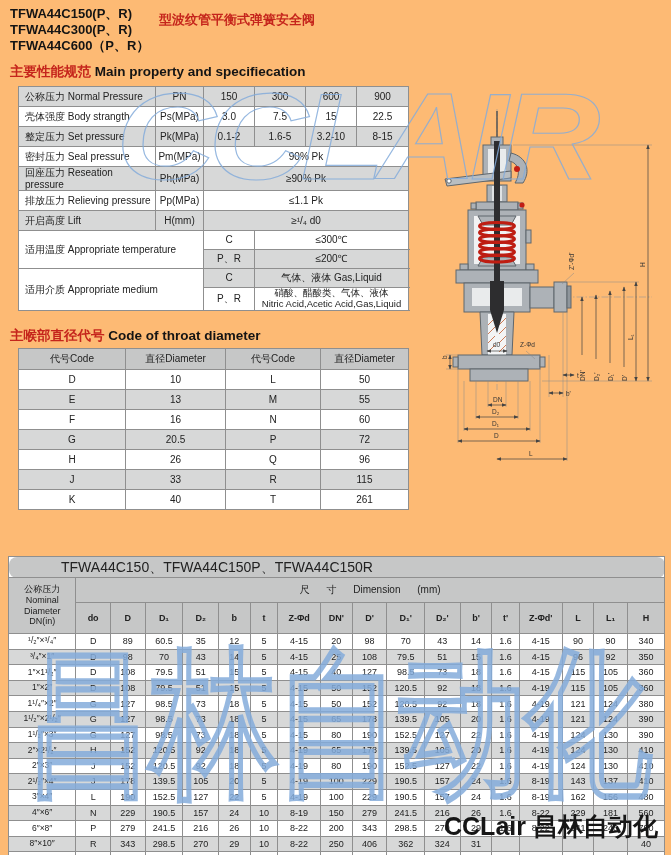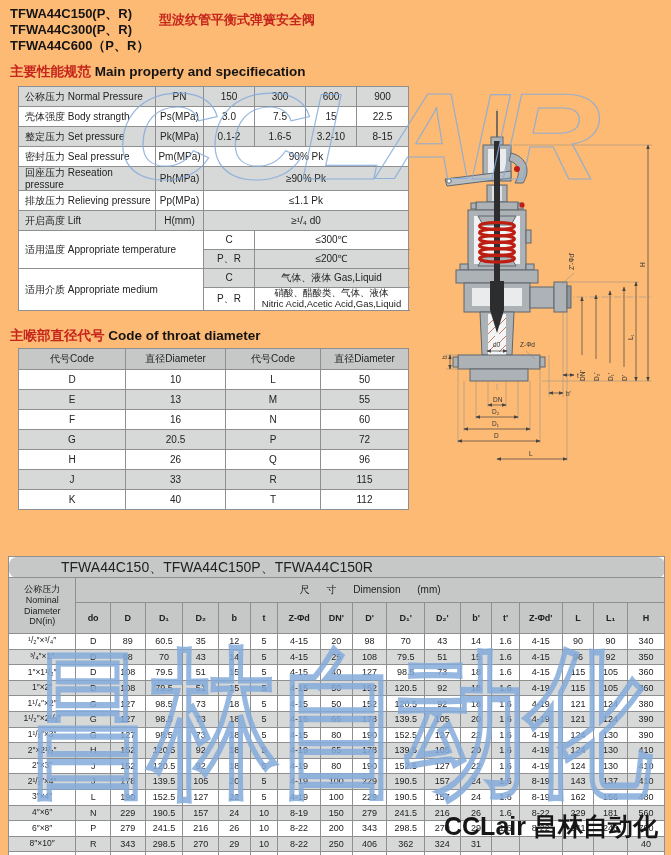--- a/index.html
+++ b/index.html
@@ -202,21 +202,21 @@
         <tr>
           <td class="shade">J</td>
           <td class="shade">33</td>
           <td class="shade">R</td>
           <td class="shade">115</td>
         </tr>
         <tr>
           <td>K</td>
           <td>40</td>
           <td>T</td>
-          <td>112</td>
+          <td>261</td>
         </tr>
       </tbody>
   </table>
 
   <div class="drawing">
     <svg width="263" height="448" viewBox="0 0 263 448">
       <defs>
         <marker id="arr" viewBox="0 0 8 8" refX="7" refY="4" markerWidth="7" markerHeight="7" orient="auto-start-reverse">
           <path d="M0,1 L8,4 L0,7 Z" fill="#444"></path>
         </marker>

